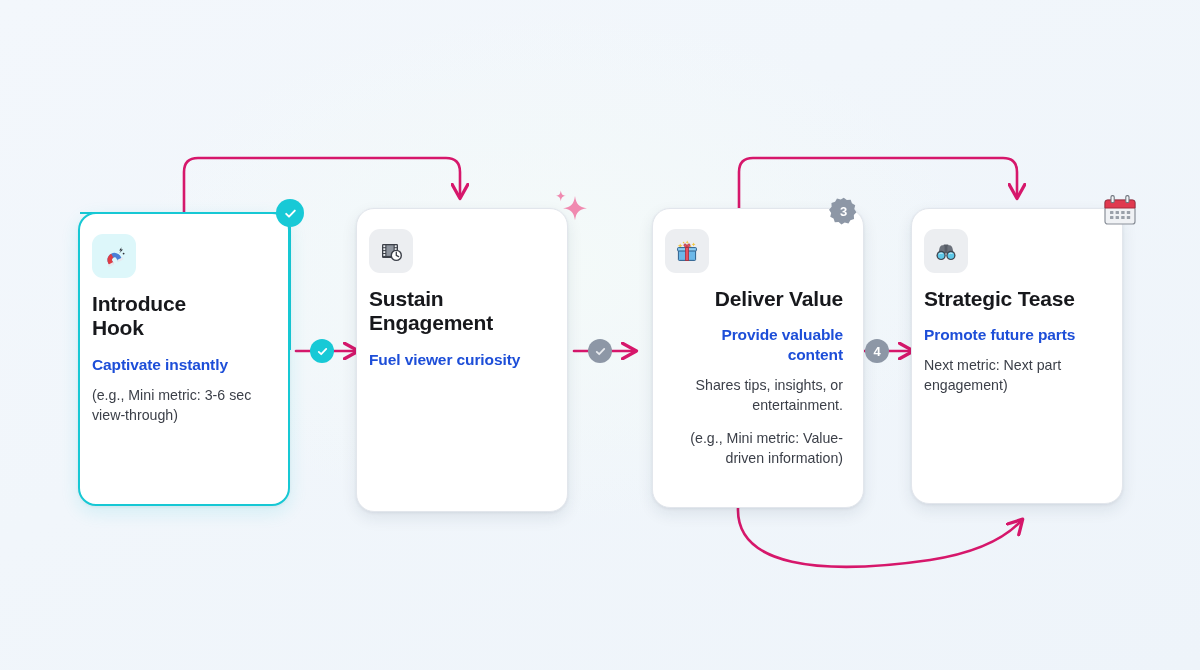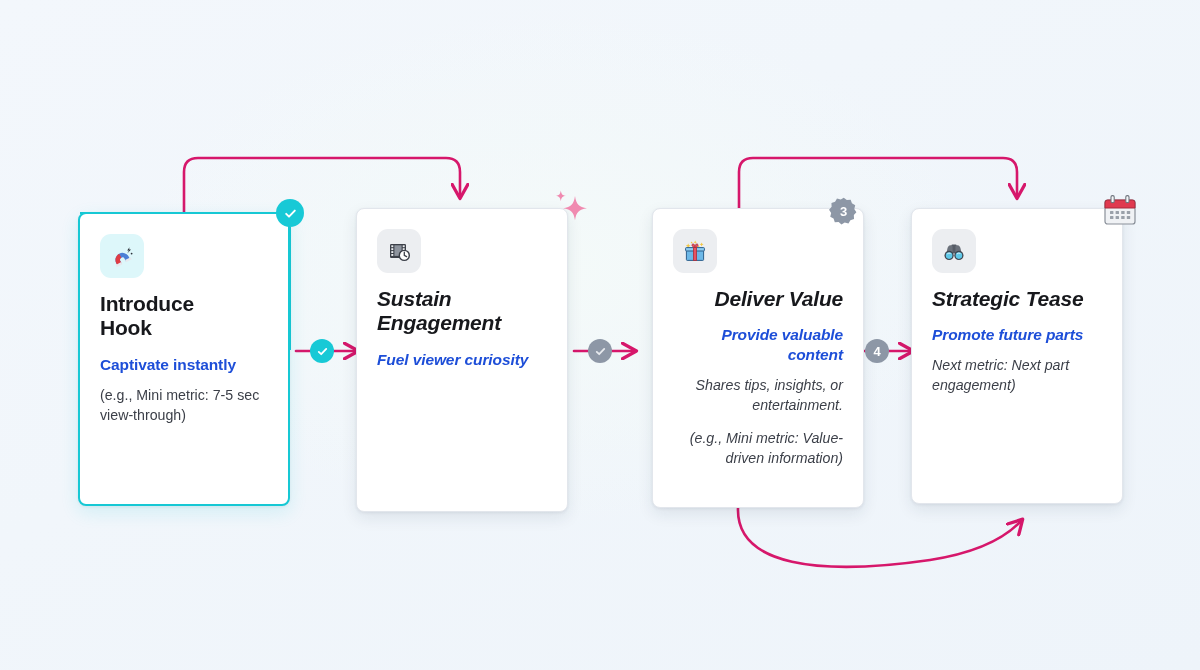--- a/index.html
+++ b/index.html
@@ -29,32 +29,31 @@
     width: 1200px;
     height: 670px;
     overflow: visible;
     pointer-events: none;
   }
 
   
   .card {
     position: absolute;
     background: #ffffff;
-    border-radius: 8px;
+    border-radius: 18px;
     box-sizing: border-box;
-    padding: 20px 20px 18px 20px;
+    padding: 20px 20px 18px 12px;
     box-shadow: 0 6px 16px rgba(26,42,70,0.09), 0 1px 3px rgba(26,42,70,0.07);
   }
   .card.accent {
     border: 2px solid #16c8d4;
     box-shadow: 0 6px 18px rgba(22,200,212,0.14), 0 1px 3px rgba(26,42,70,0.06);
   }
   .card.plain {
     border: 1px solid #e2e6ec;
-    font-style: italic;
   }
 
   .icon-tile {
     width: 44px;
     height: 44px;
     border-radius: 11px;
     display: flex;
     align-items: center;
     justify-content: center;
     margin-bottom: 14px;
@@ -163,21 +162,21 @@
         <path d="M7 18 A7 7 0 0 1 21 18 L21 21 L16.4 21 L16.4 18 A2.4 2.4 0 0 0 11.6 18 L11.6 21 L7 21 Z" fill="#4b7fd6" transform="rotate(-28 14 17)"></path>
         <path d="M7 18 A7 7 0 0 1 14 11 L14 15.6 A2.4 2.4 0 0 0 11.6 18 L11.6 21 L7 21 Z" fill="#e03c43" transform="rotate(-28 14 17)"></path>
         <rect x="5.6" y="19.4" width="6.3" height="2.4" fill="#e6e9ee" transform="rotate(-28 14 17)"></rect>
         <rect x="16.2" y="19.4" width="6.3" height="2.4" fill="#e6e9ee" transform="rotate(-28 14 17)"></rect>
         <path d="M21.5 5.2 L19.2 8.4 L21 8.6 L19.2 11.4 L23 7.6 L21.1 7.4 Z" fill="#2b2f38"></path>
         <circle cx="23.6" cy="11.6" r="0.9" fill="#2b2f38"></circle>
       </svg>
     </div>
     <div class="card-title"><span>Introduce</span><br><span>Hook</span></div>
     <div class="card-sub">Captivate instantly</div>
-    <div class="card-metric">(e.g., Mini metric: 7-5 sec view-through)</div>
+    <div class="card-metric">(e.g., Mini metric: 3-6 sec view-through)</div>
   </div>
 
   <div class="badge circle cyan" style="left:276px; top:199px; width:28px; height:28px;">
     <svg width="15" height="15" viewBox="0 0 16 16">
       <path d="M3.4 8.4 L6.4 11.3 L12.6 4.9" fill="none" stroke="#ffffff" stroke-width="2.1" stroke-linecap="round" stroke-linejoin="round"></path>
     </svg>
   </div>
 
   <div class="card plain" style="left:356px; top:208px; width:212px; height:304px;">
     <div class="icon-tile grey">

